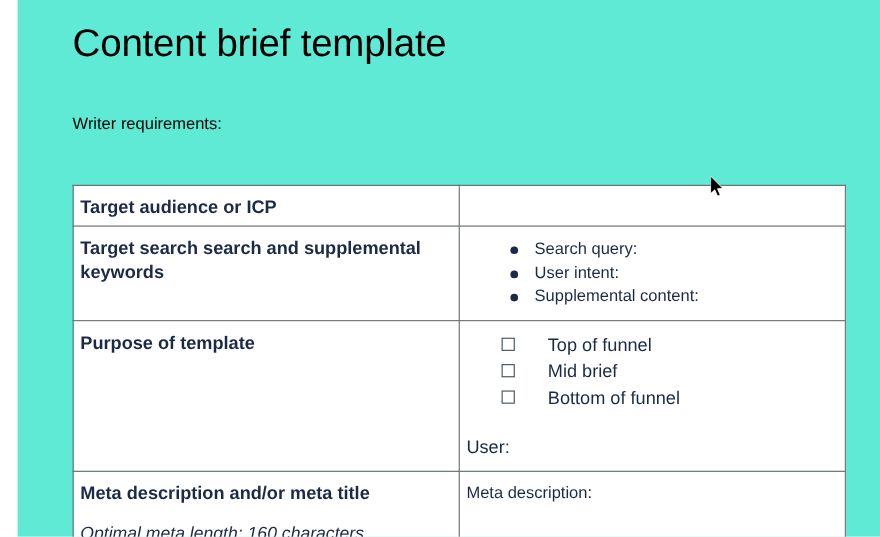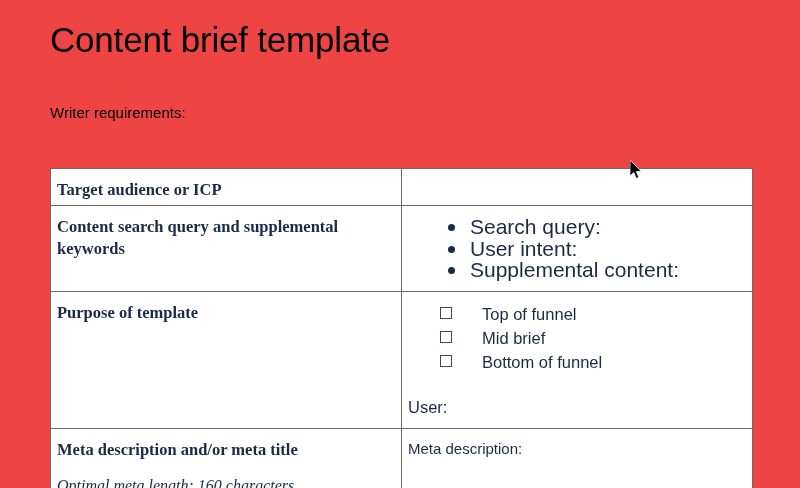--- a/index.html
+++ b/index.html
@@ -12,21 +12,22 @@
     width: 800px;
     height: 488px;
     overflow: hidden;
     font-family: "Liberation Sans", sans-serif;
     -webkit-font-smoothing: antialiased;
     position: relative;
   }
   .page {
     position: absolute;
     inset: 0;
-    background: #ef4444;
+    background: #5eead4;
+    margin-left: 16px;
   }
   .doc-title {
     position: absolute;
     left: 50px;
     top: 18px;
     font-size: 35px;
     font-weight: 400;
     color: #000000;
     letter-spacing: -0.2px;
     line-height: 1.25;
@@ -55,21 +56,20 @@
     vertical-align: top;
     padding: 0;
     background: #ffffff;
   }
   .brief-table tr > td:first-child { width: 350px; }
   .brief-table tr > td:last-child  { width: 350px; }
 
   .cell-pad {
     padding: 10px 8px 10px 6px;
     box-sizing: border-box;
-    font-family: Liberation Serif, serif;
   }
   .label {
     font-size: 16.5px;
     font-weight: bold;
     color: #1b2a47;
     line-height: 1.32;
   }
   .note-italic {
     font-size: 16px;
     font-style: italic;
@@ -88,21 +88,21 @@
     padding: 10px 8px 10px 6px;
     box-sizing: border-box;
   }
   ul.bullets {
     margin: 0;
     padding: 0 0 0 40px;
     list-style: none;
   }
   ul.bullets li {
     position: relative;
-    font-size: 21px;
+    font-size: 15px;
     color: #1b2a47;
     line-height: 21.5px;
     padding-left: 22px;
   }
   ul.bullets li::before {
     content: "";
     position: absolute;
     left: 0;
     top: 8px;
     width: 7px;
@@ -166,21 +166,21 @@
           </div>
         </td>
         <td>
           <div class="right-pad row-tall"></div>
         </td>
       </tr>
 
       <tr>
         <td>
           <div class="cell-pad">
-            <div class="label">Content search query and supplemental keywords</div>
+            <div class="label">Target search search and supplemental keywords</div>
           </div>
         </td>
         <td>
           <div class="right-pad">
             <ul class="bullets">
               <li>Search query:</li>
               <li>User intent:</li>
               <li>Supplemental content:</li>
             </ul>
           </div>

